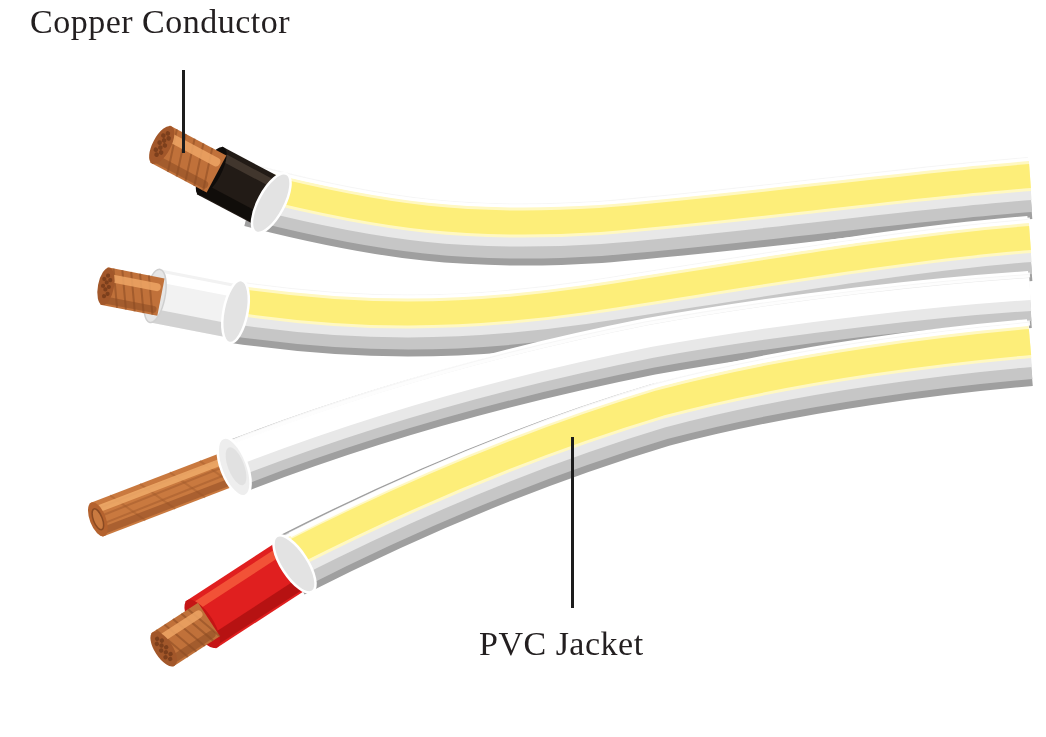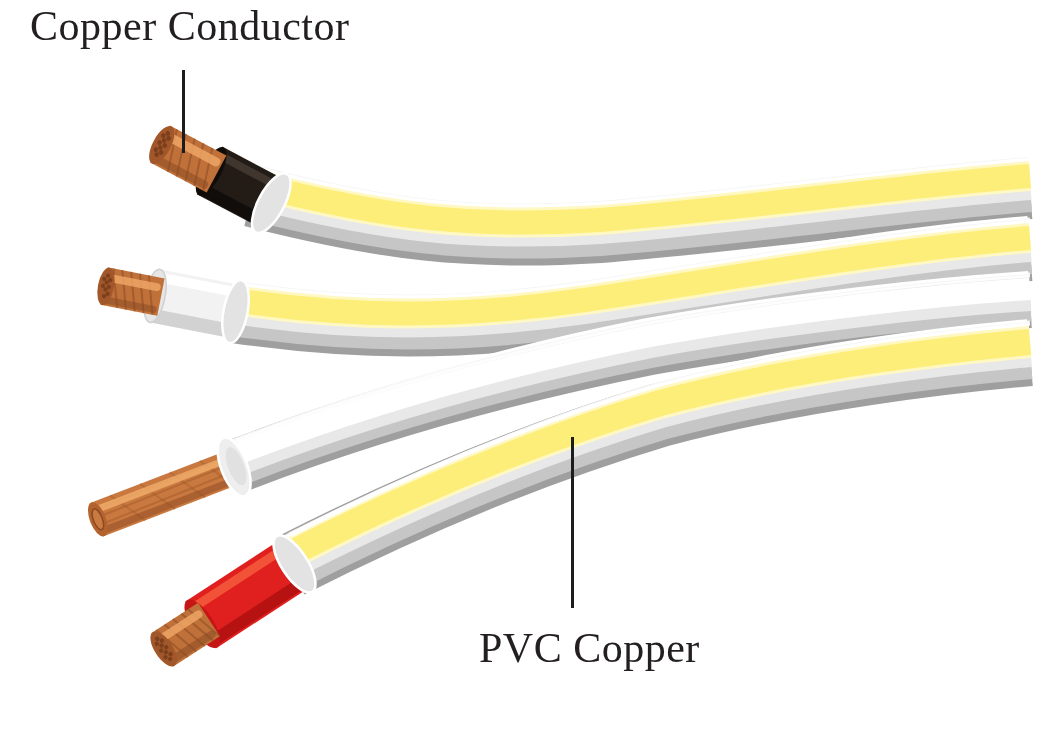--- a/index.html
+++ b/index.html
@@ -7,21 +7,21 @@
     position:relative;
     width:1046px;height:737px;
     background:var(--background,#fff);
     overflow:hidden;
     font-family:"Liberation Serif","DejaVu Serif",serif;
   }
   .cable-svg{position:absolute;left:0;top:0;}
   .label{
     position:absolute;
     color:var(--label_text,#231f20);
-    font-size:42px;
+    font-size:34px;
     line-height:1.05;
     white-space:nowrap;
     letter-spacing:0.5px;
     font-family:Liberation Serif, serif;
   }
   .label-copper{left:30px;top:4px;}
   .label-pvc{left:479px;top:626px;}
   .leader{
     position:absolute;
     width:3px;
@@ -192,15 +192,15 @@
         <ellipse cx="158" cy="0" rx="13" ry="33" style="fill:var(--jacket_face)"></ellipse>
         <ellipse cx="158" cy="0" rx="13" ry="33" fill="none" stroke-width="2.5" style="stroke:var(--jacket_highlight)"></ellipse>
       </g>
     </g>
   </svg>
 
   <div class="label label-copper">Copper Conductor</div>
   <div class="leader leader-copper"></div>
 
   <div class="leader leader-pvc"></div>
-  <div class="label label-pvc">PVC Copper</div>
+  <div class="label label-pvc">PVC Jacket</div>
 
 </div>
 
 </body></html>

